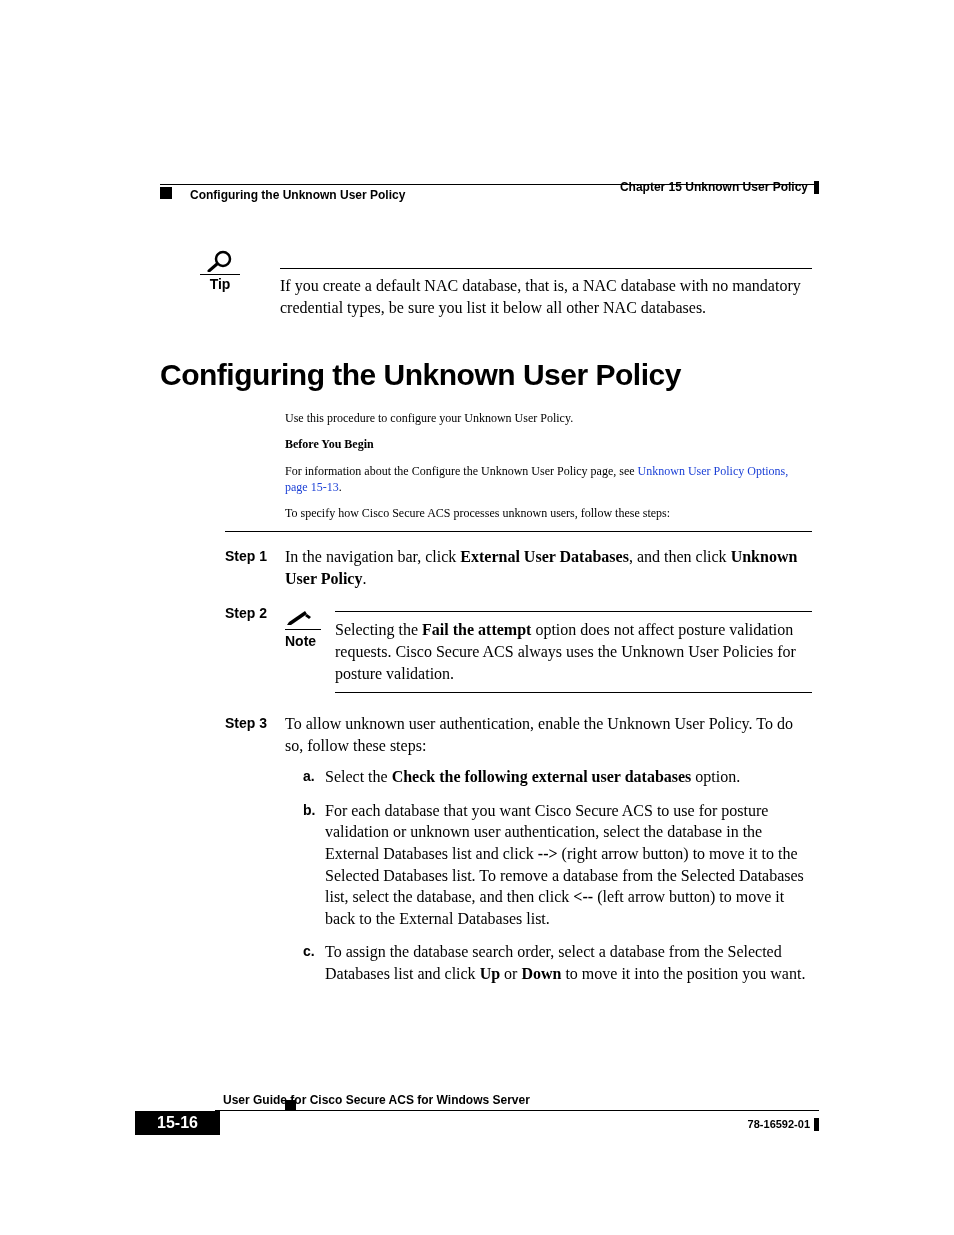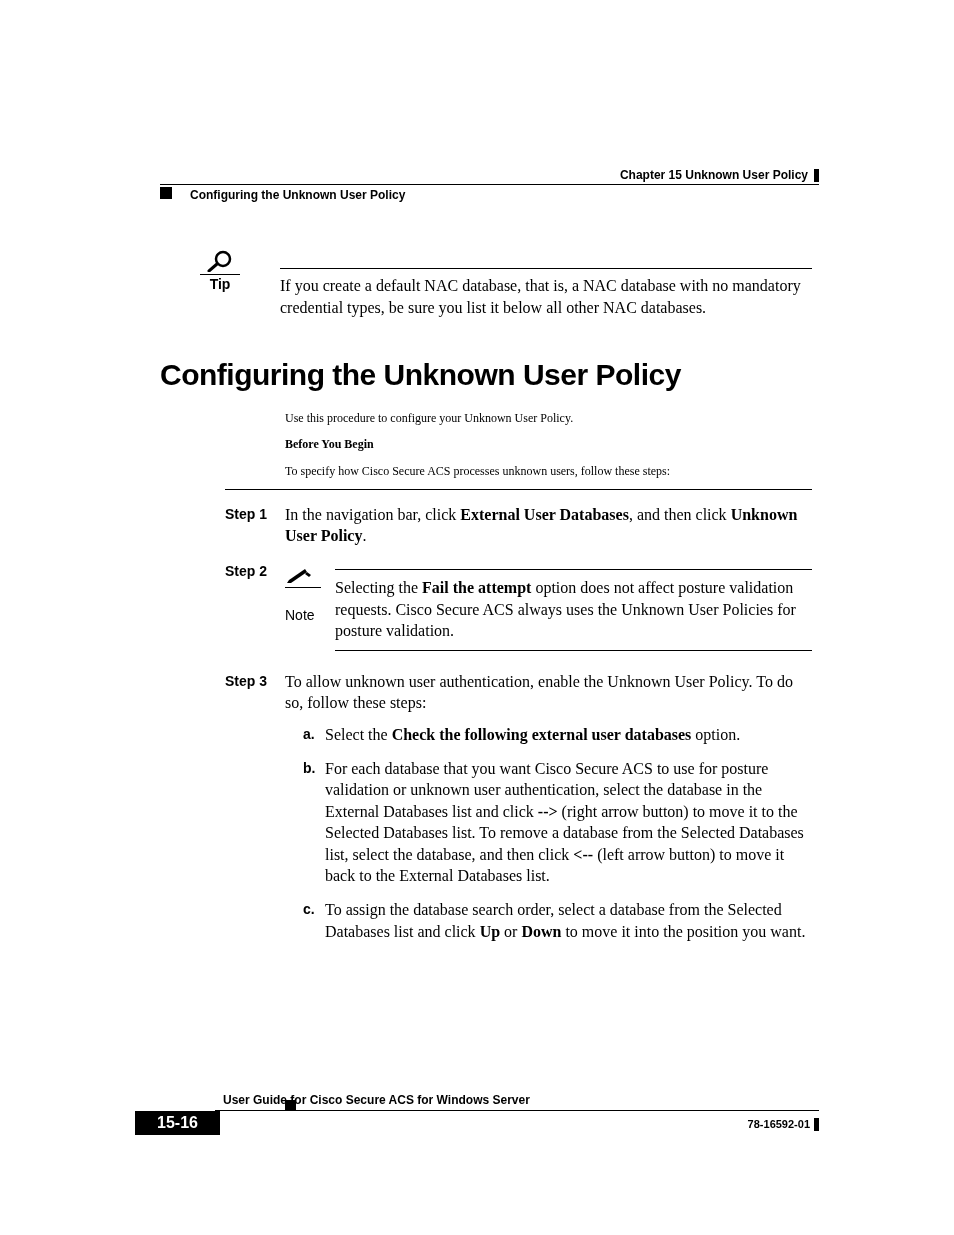--- a/index.html
+++ b/index.html
@@ -11,21 +11,21 @@
   }
   .page {
     width: 954px;
     height: 1235px;
     position: relative;
     box-sizing: border-box;
     padding: 165px 135px 0 160px;
   }
   .header-right {
     position: absolute;
-    top: 168px;
+    top: 180px;
     right: 135px;
     font-family: Arial, Helvetica, sans-serif;
     font-weight: bold;
     font-size: 12px;
   }
   .header-right .mark {
     display: inline-block;
     width: 5px;
     height: 13px;
     background: #000;
@@ -131,25 +131,25 @@
   .note-block {
     display: flex;
     margin: 8px 0 6px 0;
   }
   .note-iconcol {
     flex: 0 0 50px;
     text-align: left;
   }
   .note-label {
     font-family: Arial, Helvetica, sans-serif;
-    font-weight: normal;
+    font-weight: bold;
     font-size: 14px;
     border-top: 1px solid #000;
     width: 36px;
-    padding-top: 18px;
+    padding-top: 2px;
     margin-top: 2px;
   }
   .note-body {
     flex: 1;
     border-top: 1px solid #000;
     border-bottom: 1px solid #000;
     padding: 7px 0 8px 0;
   }
   .note-pencil{display:block;}
 
@@ -228,20 +228,23 @@
         <div class="tip-label">Tip</div>
       </div>
       <div class="tip-body">If you create a default NAC database, that is, a NAC database with no mandatory credential types, be sure you list it below all other NAC databases.</div>
     </div>
 
     <h1 class="main-heading">Configuring the Unknown User Policy</h1>
 
     <div class="body-indent">
       <p>Use this procedure to configure your Unknown User Policy.</p>
       <p class="bold">Before You Begin</p>
+      <p>
+        <span>For information about the Configure the Unknown User Policy page, see </span><a class="cross" href="#">Unknown User Policy Options, page 15-13</a><span>.</span>
+      </p>
       <p>To specify how Cisco Secure ACS processes unknown users, follow these steps:</p>
     </div>
 
     <div class="steps-rule"></div>
 
     <div class="step-row">
       <div class="step-label">Step 1</div>
       <div class="step-body">
         <span>In the navigation bar, click </span><span class="bold">External User Databases</span><span>, and then click </span><span class="bold">Unknown User Policy</span><span>.</span>
       </div>

